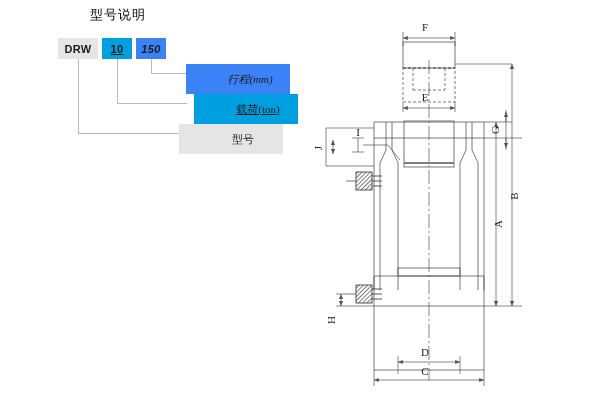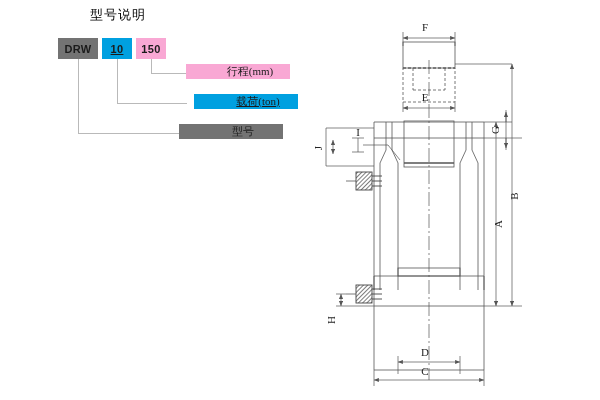--- a/index.html
+++ b/index.html
@@ -36,31 +36,31 @@
     box-sizing: border-box;
     display: flex;
     align-items: center;
     justify-content: center;
     font-family: "Liberation Sans", sans-serif;
     font-size: 11px;
     font-weight: bold;
     color: #1b1b1b;
     letter-spacing: 0.3px;
   }
-  .c-yellow { background: #737373; }
+  .c-yellow { background: #e5e5e5; }
   .c-blue   { background: #00A0E0; text-decoration: underline; }
-  .c-red    { background: #f9a8d4; }
+  .c-red    { background: #3b82f6; font-style: italic; }
 
   #box-drw { left: 58px;  top: 38px; width: 40px; }
   #box-ton { left: 102px; top: 38px; width: 30px; }
   #box-str { left: 136px; top: 38px; width: 30px; }
 
   .label-box {
     position: absolute;
-    height: 15px;
+    height: 30px;
     box-sizing: border-box;
     display: flex;
     align-items: center;
     justify-content: center;
     font-family: "Liberation Serif", serif;
     font-size: 11px;
     color: #1b1b1b;
     white-space: nowrap;
     padding-left: 24px;
   }

